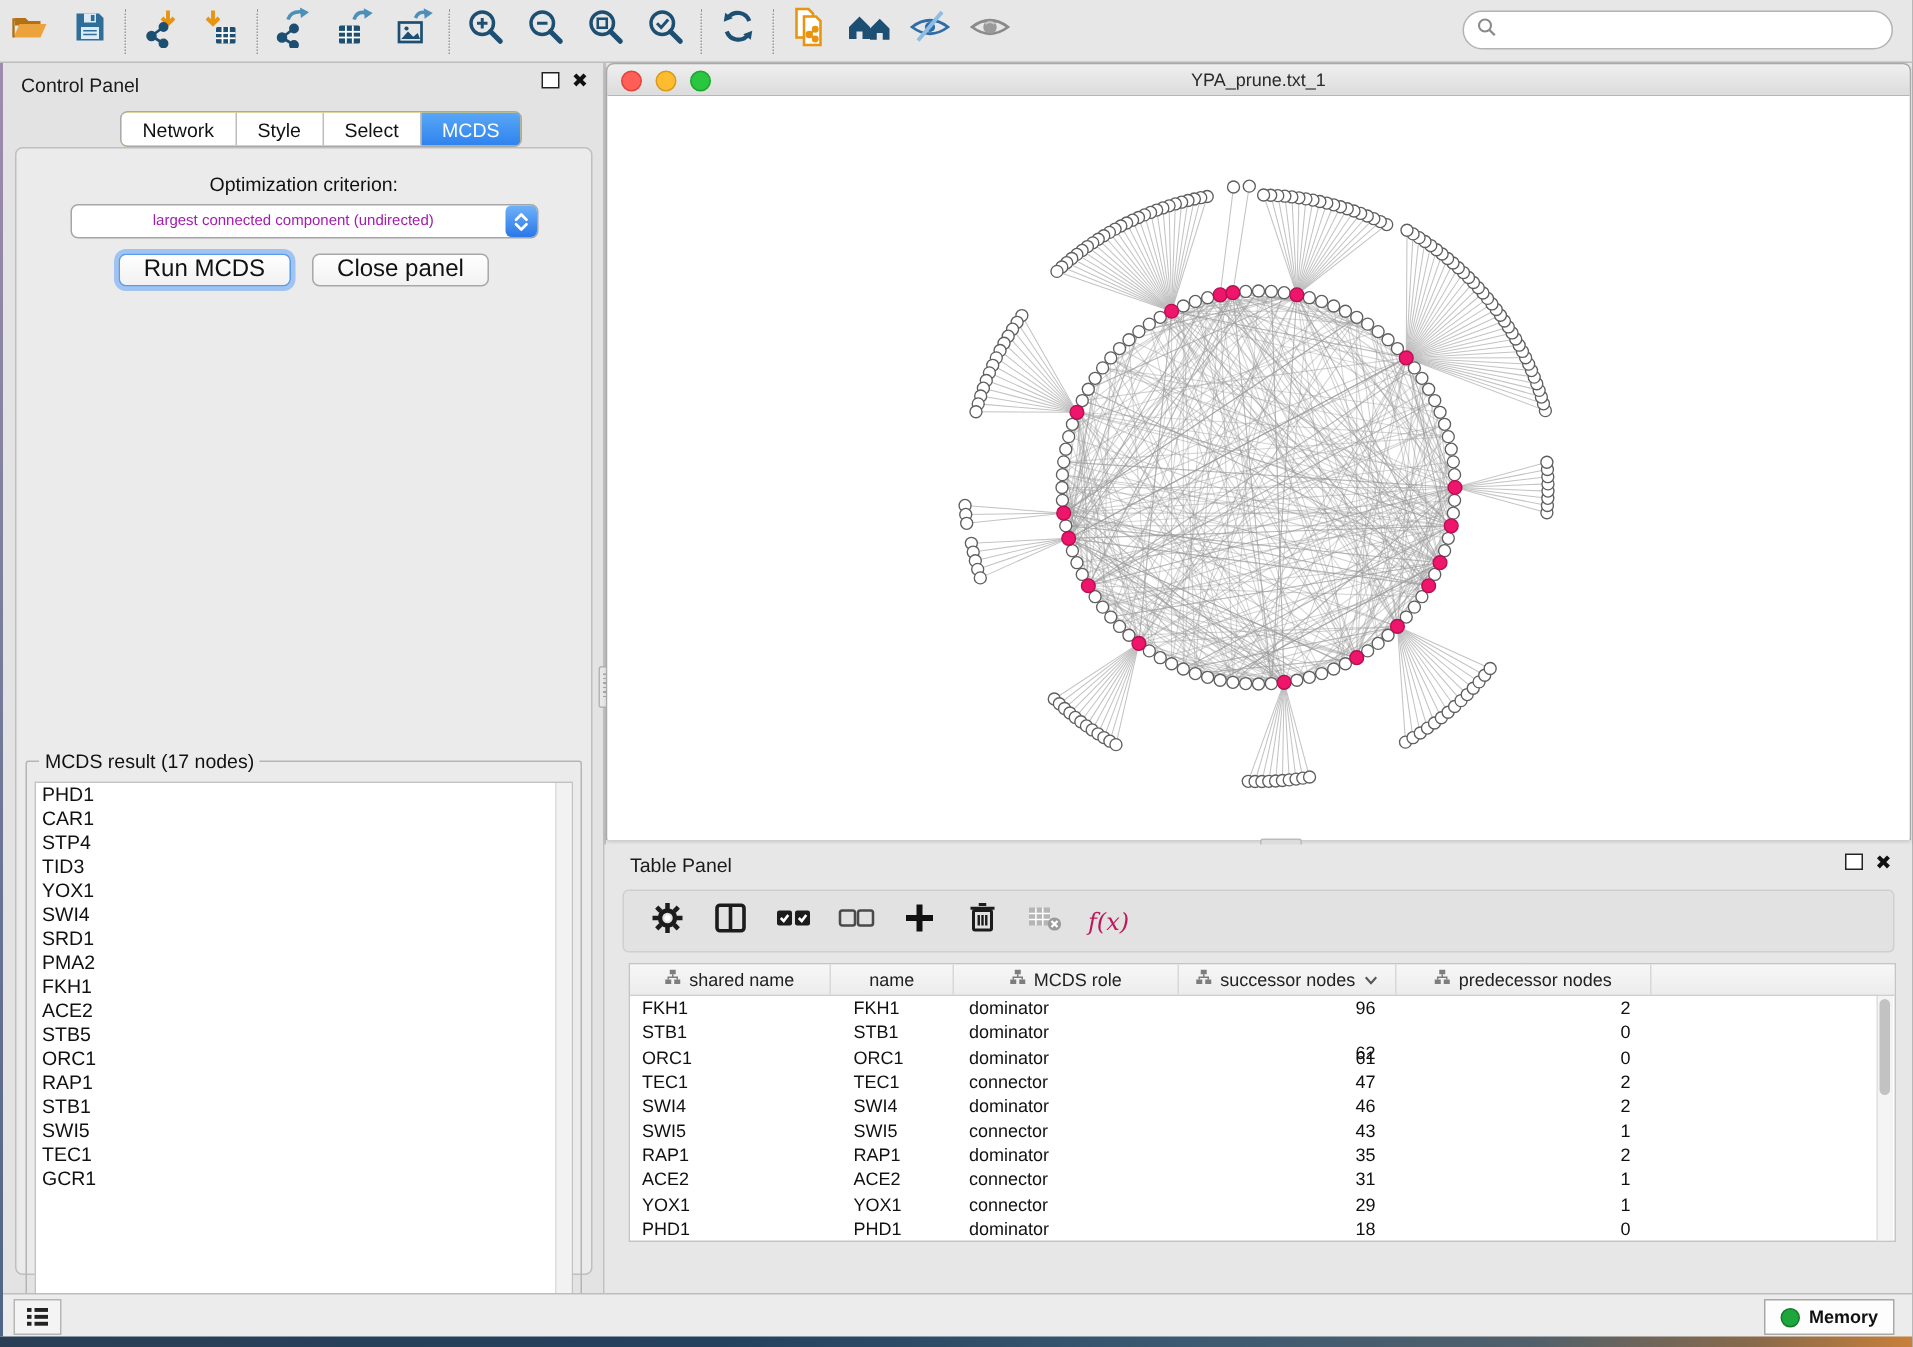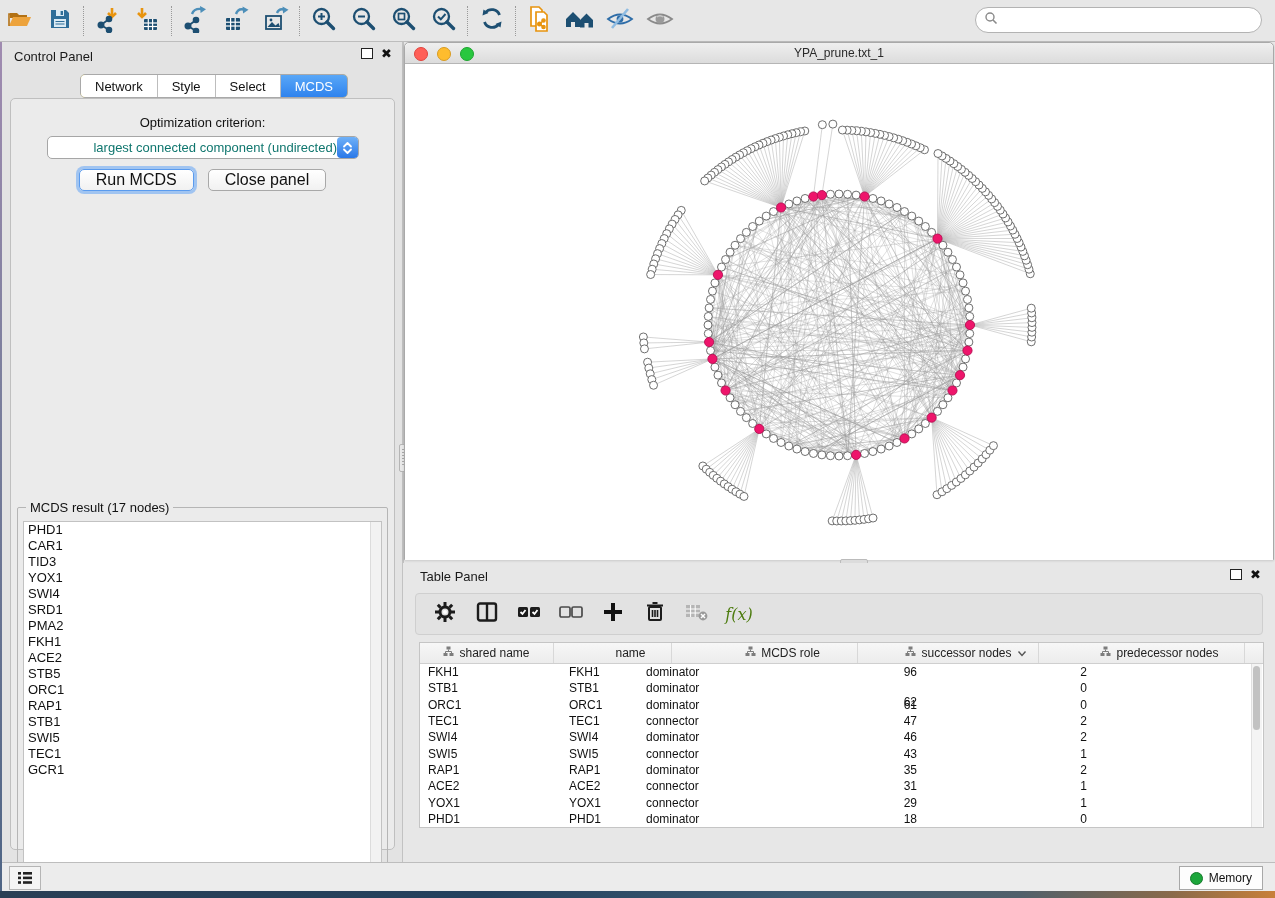--- a/index.html
+++ b/index.html
@@ -28,21 +28,21 @@
     border-radius:5px;overflow:hidden;background:#fde047;}
   .seg-tab{padding:0 14px;font-size:13px;display:flex;align-items:center;background:#fff;color:#111;
     border-right:1px solid #bdbdbd;}
   .seg-tab:last-child{border-right:none;}
   .seg-tab.active{background:linear-gradient(#59a7f7,#2f83ee);color:#fff;}
   .cp-content{position:absolute;left:8px;top:56px;width:383px;height:750px;background:#ebebeb;
     border:1px solid #bfbfbf;border-radius:5px;}
   .opt-label{position:absolute;left:0;width:100%;top:16px;text-align:center;font-size:13px;color:#111;}
   .opt-select{position:absolute;left:36px;top:37px;width:312px;height:23px;background:#fff;border:1px solid #a6a6a6;
     border-radius:5px;display:flex;align-items:center;box-sizing:border-box;}
-  .opt-select .val{flex:1;text-align:right;font-size:13px;color:#0f766e;padding-left:6px;white-space:nowrap;overflow:hidden;}
+  .opt-select .val{flex:1;text-align:center;font-size:10px;color:#a21caf;padding-left:6px;white-space:nowrap;overflow:hidden;}
   .stepper{width:21px;height:21px;border-radius:4px;background:linear-gradient(#6fb1f8,#2a78e8);margin-right:0px;
     display:flex;flex-direction:column;align-items:center;justify-content:center;color:#fff;}
   .stepper svg{display:block;}
   .cp-buttons{position:absolute;left:0;top:70px;width:100%;display:flex;justify-content:center;gap:14px;}
   .btn{height:22px;background:linear-gradient(#ffffff,#f1f1f1);border:1px solid #a8a8a8;border-radius:5px;
     font-size:16px;color:#111;display:flex;align-items:center;padding:0 16px;}
   .btn.focused{box-shadow:0 0 0 3px rgba(110,170,245,.6);border-color:#5a9bee;}
   .groupbox{position:absolute;left:6px;top:408px;width:369px;height:372px;border:1px solid #b5b5b5;border-radius:2px;}
   .groupbox .legend{position:absolute;left:8px;top:-8px;background:#ebebeb;padding:0 4px;font-size:13px;color:#111;}
   .result-list{position:absolute;left:5px;top:13px;width:357px;height:352px;background:#fff;border:1px solid #c2c2c2;
@@ -67,41 +67,41 @@
   .light.green{background:#29c73f;border:0.5px solid #1da52f;}
   .net-title{position:absolute;left:0;width:100%;top:3px;text-align:center;font-size:12px;color:#2a2a2a;}
   .net-canvas{position:relative;width:868px;height:496px;background:#fff;overflow:hidden;}
   
   .table-panel{position:absolute;left:403px;top:563px;width:872px;height:299px;background:#e7e7e7;}
   .tp-titlebar{position:relative;height:26px;}
   .tp-title{position:absolute;left:17px;top:6px;font-size:13px;color:#1a1a1a;}
   .tp-toolbar{position:absolute;left:12px;top:30px;width:848px;height:42px;background:#e2e2e2;
     border:1px solid #cfcfcf;border-radius:4px;display:flex;align-items:center;gap:4px;padding-left:10px;box-sizing:border-box;}
   .tpt-btn{width:38px;height:36px;display:flex;align-items:center;justify-content:center;}
-  .fx-label{font-size:16px;color:#4d7c0f;font-style:italic;font-family:"DejaVu Serif",serif;text-align:right;}
+  .fx-label{font-size:16px;color:#be185d;font-style:italic;font-family:"DejaVu Serif",serif;text-align:right;}
   .data-table{position:absolute;left:16px;top:79px;width:845px;height:186px;background:#fff;border:1px solid #c5c5c5;
     box-sizing:border-box;overflow:hidden;}
-  .thead{display:flex;height:20px;background:linear-gradient(#f7f7f7,#ececec);border-bottom:1px solid #cfcfcf;gap:36px;}
+  .thead{display:flex;height:20px;background:linear-gradient(#f7f7f7,#ececec);border-bottom:1px solid #cfcfcf;}
   .th{display:flex;align-items:center;justify-content:center;gap:5px;font-size:12px;color:#222;
     border-right:1px solid #d8d8d8;box-sizing:border-box;overflow:hidden;}
   .trow{display:flex;height:16.3px;align-items:center;}
   .td{font-size:12px;color:#111;box-sizing:border-box;white-space:nowrap;overflow:hidden;}
   .tbl-scroll{position:absolute;right:1px;top:21px;width:10px;height:163px;background:#f4f4f4;border-left:1px solid #e0e0e0;}
   .tbl-thumb{position:absolute;left:1px;top:2px;width:7px;height:64px;background:#c2c2c2;border-radius:4px;}
   .bottom-tabs{position:absolute;left:0;top:268px;width:100%;display:flex;justify-content:center;}
   .btab-group{display:flex;height:22px;border:1px solid #aaa;border-radius:5px;overflow:hidden;background:#fff;}
   .btab{padding:0 13px;font-size:13px;color:#111;background:#fff;display:flex;align-items:center;border-right:1px solid #bdbdbd;}
   .btab:last-child{border-right:none;}
   .btab.active{background:linear-gradient(#59a7f7,#2f83ee);color:#fff;}
   
   .status-bar{position:absolute;left:0;top:862px;width:1275px;height:29px;background:#ececec;border-top:1px solid #bdbdbd;}
   .list-btn{position:absolute;left:9px;top:3px;width:30px;height:22px;background:#f4f4f4;border:1px solid #b5b5b5;
     display:flex;align-items:center;justify-content:center;}
   .memory-btn{position:absolute;right:12px;top:3px;height:22px;background:#fdfdfd;border:1px solid #a8a8a8;
-    display:flex;align-items:center;gap:6px;padding:0 10px;font-size:12px;color:#111;}
+    display:flex;align-items:center;gap:6px;padding:0 10px;font-size:12px;color:#111;font-weight:bold;}
   .mem-dot{width:11px;height:11px;border-radius:50%;background:#1ca63b;border:1px solid #157a2b;}
 </style>
 </head>
 <body>
 
 <div class="stage">
 
   <div class="toolbar">
     <div id="toolbar-icons" style="display:flex;align-items:center;">
         <div class="tb-btn">
@@ -311,20 +311,21 @@
       </div>
       <div class="cp-buttons">
         <button class="btn focused">Run MCDS</button>
         <button class="btn">Close panel</button>
       </div>
       <div class="groupbox">
         <span class="legend">MCDS result (17 nodes)</span>
         <div class="result-list" id="result-list">
             <div class="result-item">PHD1</div>
             <div class="result-item">CAR1</div>
+            <div class="result-item">STP4</div>
             <div class="result-item">TID3</div>
             <div class="result-item">YOX1</div>
             <div class="result-item">SWI4</div>
             <div class="result-item">SRD1</div>
             <div class="result-item">PMA2</div>
             <div class="result-item">FKH1</div>
             <div class="result-item">ACE2</div>
             <div class="result-item">STB5</div>
             <div class="result-item">ORC1</div>
             <div class="result-item">RAP1</div>

